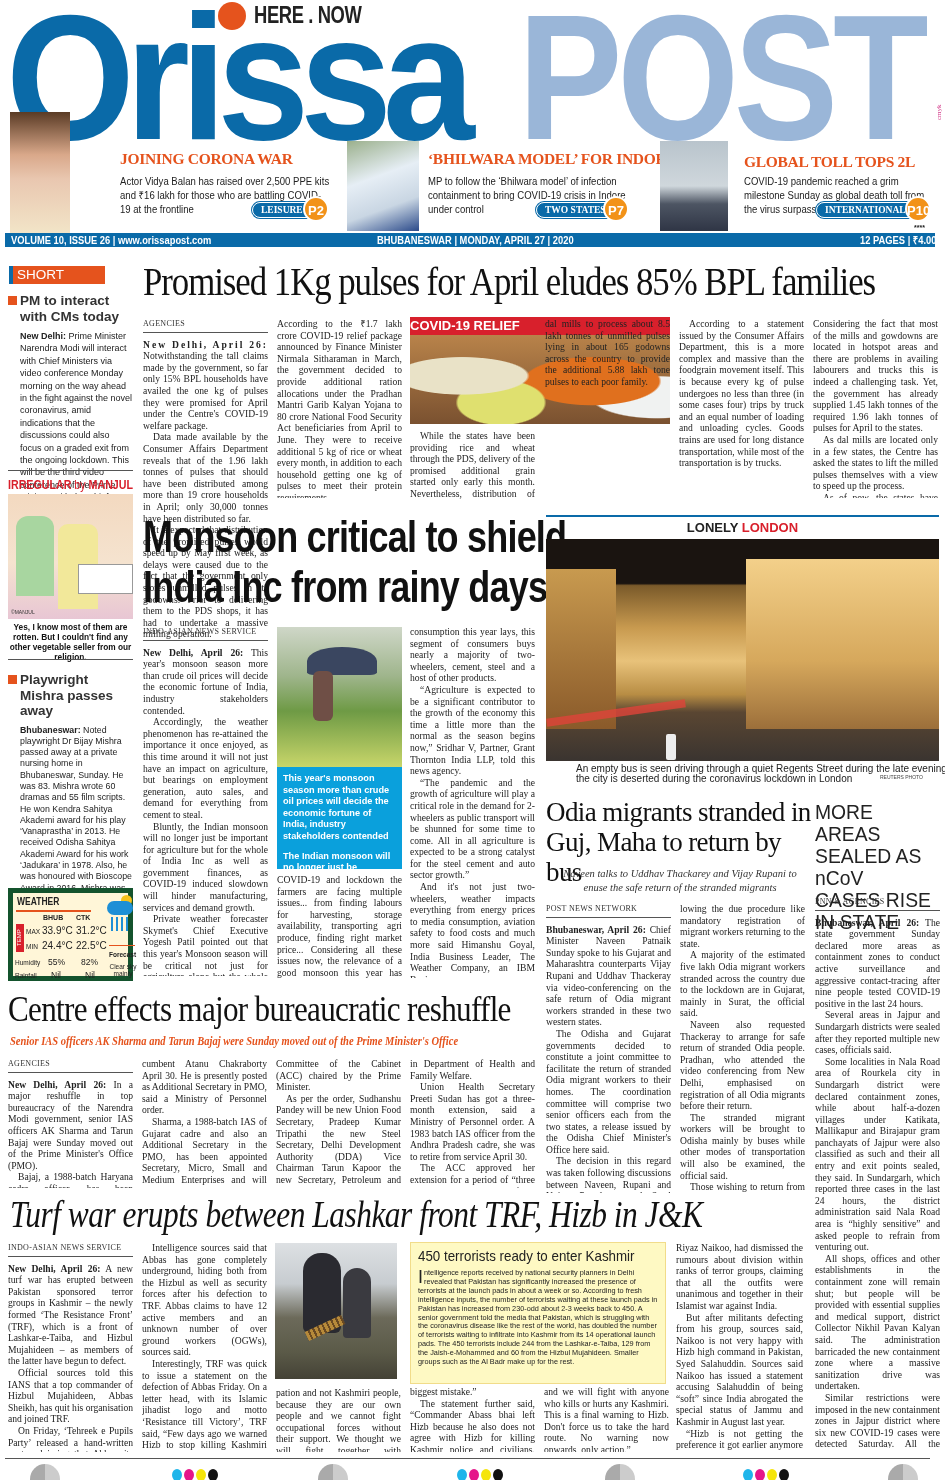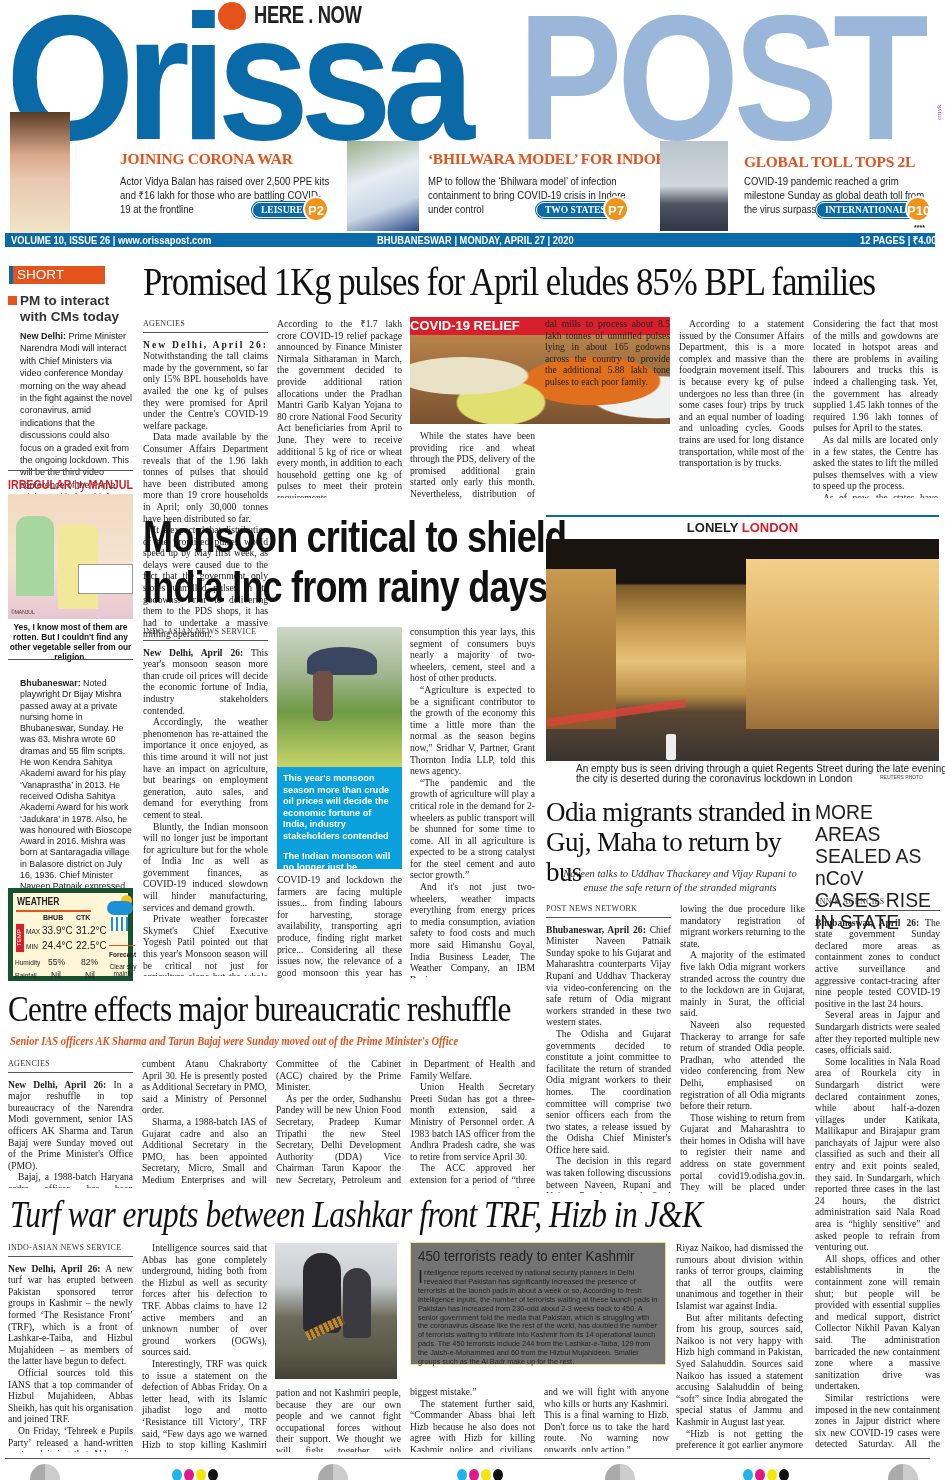--- a/index.html
+++ b/index.html
@@ -89,20 +89,24 @@
 <div class="abs" style="left:8px;top:494px;width:125px;height:125px;background:linear-gradient(180deg,#f3d9c0 0%,#f5e3cf 55%,#e8c6d4 100%);overflow:hidden">
   <div style="position:absolute;left:8px;top:22px;width:38px;height:80px;background:#a8d6a0;border-radius:12px 12px 0 0"></div>
   <div style="position:absolute;left:50px;top:30px;width:40px;height:85px;background:#f2e89a;border-radius:10px 10px 0 0"></div>
   <div style="position:absolute;left:70px;top:70px;width:55px;height:30px;background:#fff;border:1px solid #999"></div>
   <div class="sans" style="position:absolute;left:3px;top:115px;font-size:5px;color:#333">©MANJUL</div>
 </div>
 <div class="abs sans" style="left:8px;top:622px;width:125px;font-size:8.3px;font-weight:bold;line-height:10px;text-align:center;color:#111">Yes, I know most of them are rotten. But I couldn't find any other vegetable seller from our religion.</div>
 <div class="abs rule" style="left:8px;top:659px;width:125px"></div>
 
 <div class="abs" style="left:8px;top:672px;width:125px">
+  <div class="sans" style="font-weight:bold;font-size:13.5px;line-height:15.5px;color:#333;padding-left:12px;position:relative">
+    <span style="position:absolute;left:0;top:3px;width:9px;height:9px;background:#e5531d"></span>
+    <span>Playwright Mishra passes away</span>
+  </div>
   <div class="sidebar-text" style="margin-top:6px;padding-left:12px;font-size:8.8px;line-height:11.3px">
     <b>Bhubaneswar:</b><span> Noted playwright Dr Bijay Mishra passed away at a private nursing home in Bhubaneswar, Sunday. He was 83. Mishra wrote 60 dramas and 55 film scripts. He won Kendra Sahitya Akademi award for his play ‘Vanaprastha’ in 2013. He received Odisha Sahitya Akademi Award for his work ‘Jadukara’ in 1978. Also, he was honoured with Bioscope Award in 2016. Mishra was born at Santaragadia village in Balasore district on July 16, 1936. Chief Minister Naveen Patnaik expressed deep grief at the passing away of Mishra.</span> <b style="float:right">P3</b>
   </div>
 </div>
 
 <div class="abs" style="left:8px;top:888px;width:125px;height:93px;background:#fff6d8;border:5px solid #14532d">
   <div class="sans" style="position:absolute;left:4px;top:3px;font-size:10px;font-weight:bold;color:#222;transform:scaleX(.85);transform-origin:left top">WEATHER</div>
   <div style="position:absolute;left:3px;top:17px;width:75px;height:1.5px;background:#e5531d"></div>
   <div style="position:absolute;left:92px;top:2px;width:30px;height:40px">
     <div style="position:absolute;left:16px;top:0;width:11px;height:11px;border-radius:50%;background:#f6c21b"></div>
@@ -207,20 +211,21 @@
   <div class="credit">POST NEWS NETWORK</div>
   <p class="first"><b>Bhubaneswar, April 26:</b><span> Chief Minister Naveen Patnaik Sunday spoke to his Gujarat and Maharashtra counterparts Vijay Rupani and Uddhav Thackeray via video-conferencing on the safe return of Odia migrant workers stranded in these two western states.</span></p>
   <p>The Odisha and Gujarat governments decided to constitute a joint committee to facilitate the return of stranded Odia migrant workers to their homes. The coordination committee will comprise two senior officers each from the two states, a release issued by the Odisha Chief Minister's Office here said.</p>
   <p>The decision in this regard was taken following discussions between Naveen, Rupani and Union Petroleum and Steel Minister Dharmendra Pradhan.</p>
 
 </div>
 <div class="abs body-text" style="left:680px;top:903px;width:125px;height:290px;overflow:hidden">
   <p class="first">lowing the due procedure like mandatory registration of migrant workers returning to the state.</p>
   <p>A majority of the estimated five lakh Odia migrant workers stranded across the country due to the lockdown are in Gujarat, mainly in Surat, the official said.</p>
   <p>Naveen also requested Thackeray to arrange for safe return of stranded Odia people. Pradhan, who attended the video conferencing from New Delhi, emphasised on registration of all Odia migrants before their return.</p>
+  <p>The stranded migrant workers will be brought to Odisha mainly by buses while other modes of transportation will also be examined, the official said.</p>
   <p>Those wishing to return from Gujarat and Maharashtra to their homes in Odisha will have to register their name and address on state government portal covid19.odisha.gov.in. They will be placed under quarantine for 14 days upon their return to Odisha, he said.</p>
 </div>
 
 <div class="abs sans" style="left:815px;top:801px;width:128px;font-size:21px;line-height:22px;color:#222;transform:scaleX(.92);transform-origin:left top">MORE AREAS SEALED AS nCoV CASES RISE IN STATE</div>
 <div class="abs body-text" style="left:815px;top:896px;width:125px;height:552px;overflow:hidden">
   <div class="credit">PNN &amp; AGENCIES</div>
   <p class="first"><b>Bhubaneswar, April 26:</b><span> The state government Sunday declared more areas as containment zones to conduct active surveillance and aggressive contact-tracing after nine people tested COVID-19 positive in the last 24 hours.</span></p>
   <p>Several areas in Jajpur and Sundargarh districts were sealed after they reported multiple new cases, officials said.</p>
   <p>Some localities in Nala Road area of Rourkela city in Sundargarh district were declared containment zones, while about half-a-dozen villages under Katikata, Mallikapur and Birajapur gram panchayats of Jajpur were also classified as such and their all entry and exit points sealed, they said. In Sundargarh, which reported three cases in the last 24 hours, the district administration said Nala Road area is “highly sensitive” and asked people to refrain from venturing out.</p>
   <p>All shops, offices and other establishments in the containment zone will remain shut; but people will be provided with essential supplies and medical support, district Collector Nikhil Pavan Kalyan said. The administration barricaded the new containment zone where a massive sanitization drive was undertaken.</p>
@@ -262,21 +267,21 @@
 
 </div>
 <div class="abs" style="left:275px;top:1243px;width:122px;height:136px;background:linear-gradient(180deg,#dde0e3 0%,#c7ccd0 30%,#6c6a5a 55%,#5b5a48 80%,#444236 100%);overflow:hidden">
   <div style="position:absolute;left:28px;top:10px;width:38px;height:80px;border-radius:18px 18px 6px 6px;background:#2a2a30"></div>
   <div style="position:absolute;left:68px;top:25px;width:28px;height:70px;border-radius:14px 14px 4px 4px;background:#3a3a40"></div>
   <div style="position:absolute;left:30px;top:80px;width:40px;height:10px;background:repeating-linear-gradient(90deg,#b78a3a 0 3px,#6a4a22 3px 5px);transform:rotate(-25deg)"></div>
 </div>
 <div class="abs body-text" style="left:276px;top:1387px;width:125px;height:65px;overflow:hidden">
   <p class="first">pation and not Kashmiri people, because they are our own people and we cannot fight occupational forces without their support. We thought we will fight together with occupational forces, but that was our</p>
 </div>
-<div class="abs" style="left:410px;top:1242px;width:256px;height:123px;background:#737373;border:1.5px solid #f1dc8a;padding:5px 7px">
+<div class="abs" style="left:410px;top:1242px;width:256px;height:142px;background:#fef9c3;border:1.5px solid #f1dc8a;padding:5px 7px">
   <div class="sans" style="font-size:14.5px;color:#222;margin-bottom:5px;transform:scaleX(.92);transform-origin:left top;white-space:nowrap">450 terrorists ready to enter Kashmir</div>
   <div class="sans" style="font-size:7.3px;line-height:8.9px;color:#222">
     <span style="float:left;font-size:18px;line-height:16px;margin-right:1px">I</span><span>ntelligence reports received by national security planners in Delhi revealed that Pakistan has significantly increased the presence of terrorists at the launch pads in about a week or so. According to fresh intelligence inputs, the number of terrorists waiting at these launch pads in Pakistan has increased from 230-odd about 2-3 weeks back to 450. A senior government told the media that Pakistan, which is struggling with the coronavirus disease like the rest of the world, has doubled the number of terrorists waiting to infiltrate into Kashmir from its 14 operational launch pads. The 450 terrorists include 244 from the Lashkar-e-Taiba, 129 from the Jaish-e-Mohammed and 60 from the Hizbul Mujahideen. Smaller groups such as the Al Badr make up for the rest.</span>
   </div>
 </div>
 <div class="abs body-text" style="left:410px;top:1386px;width:125px;height:66px;overflow:hidden">
   <p class="first">biggest mistake.”</p>
   <p>The statement further said, “Commander Abass bhai left Hizb because he also does not agree with Hizb for killing Kashmir police and civilians. Now Abass bhai is with us</p>
 </div>
 <div class="abs body-text" style="left:544px;top:1386px;width:125px;height:66px;overflow:hidden">

